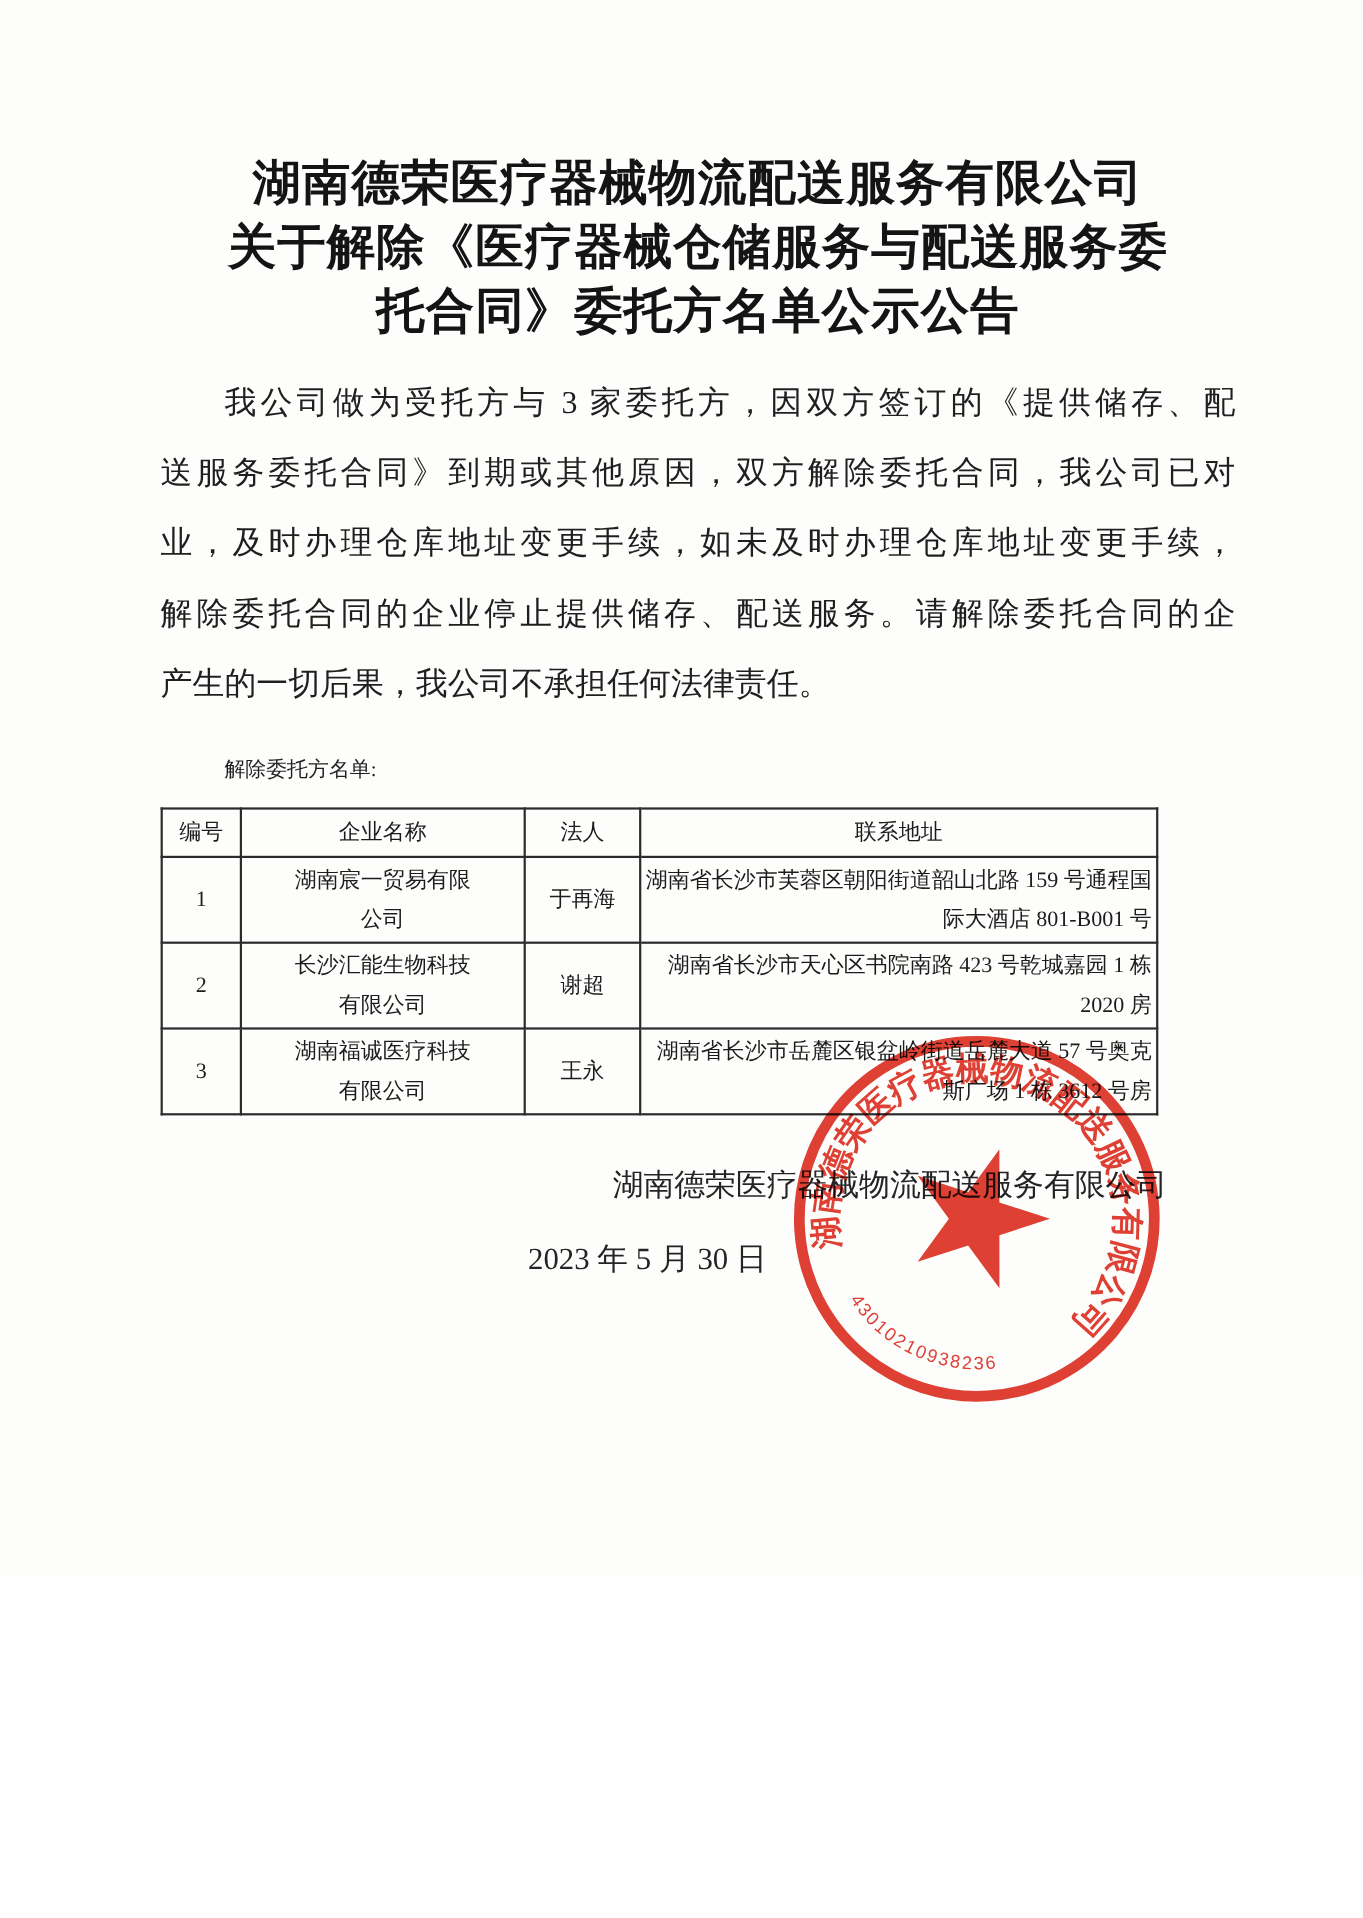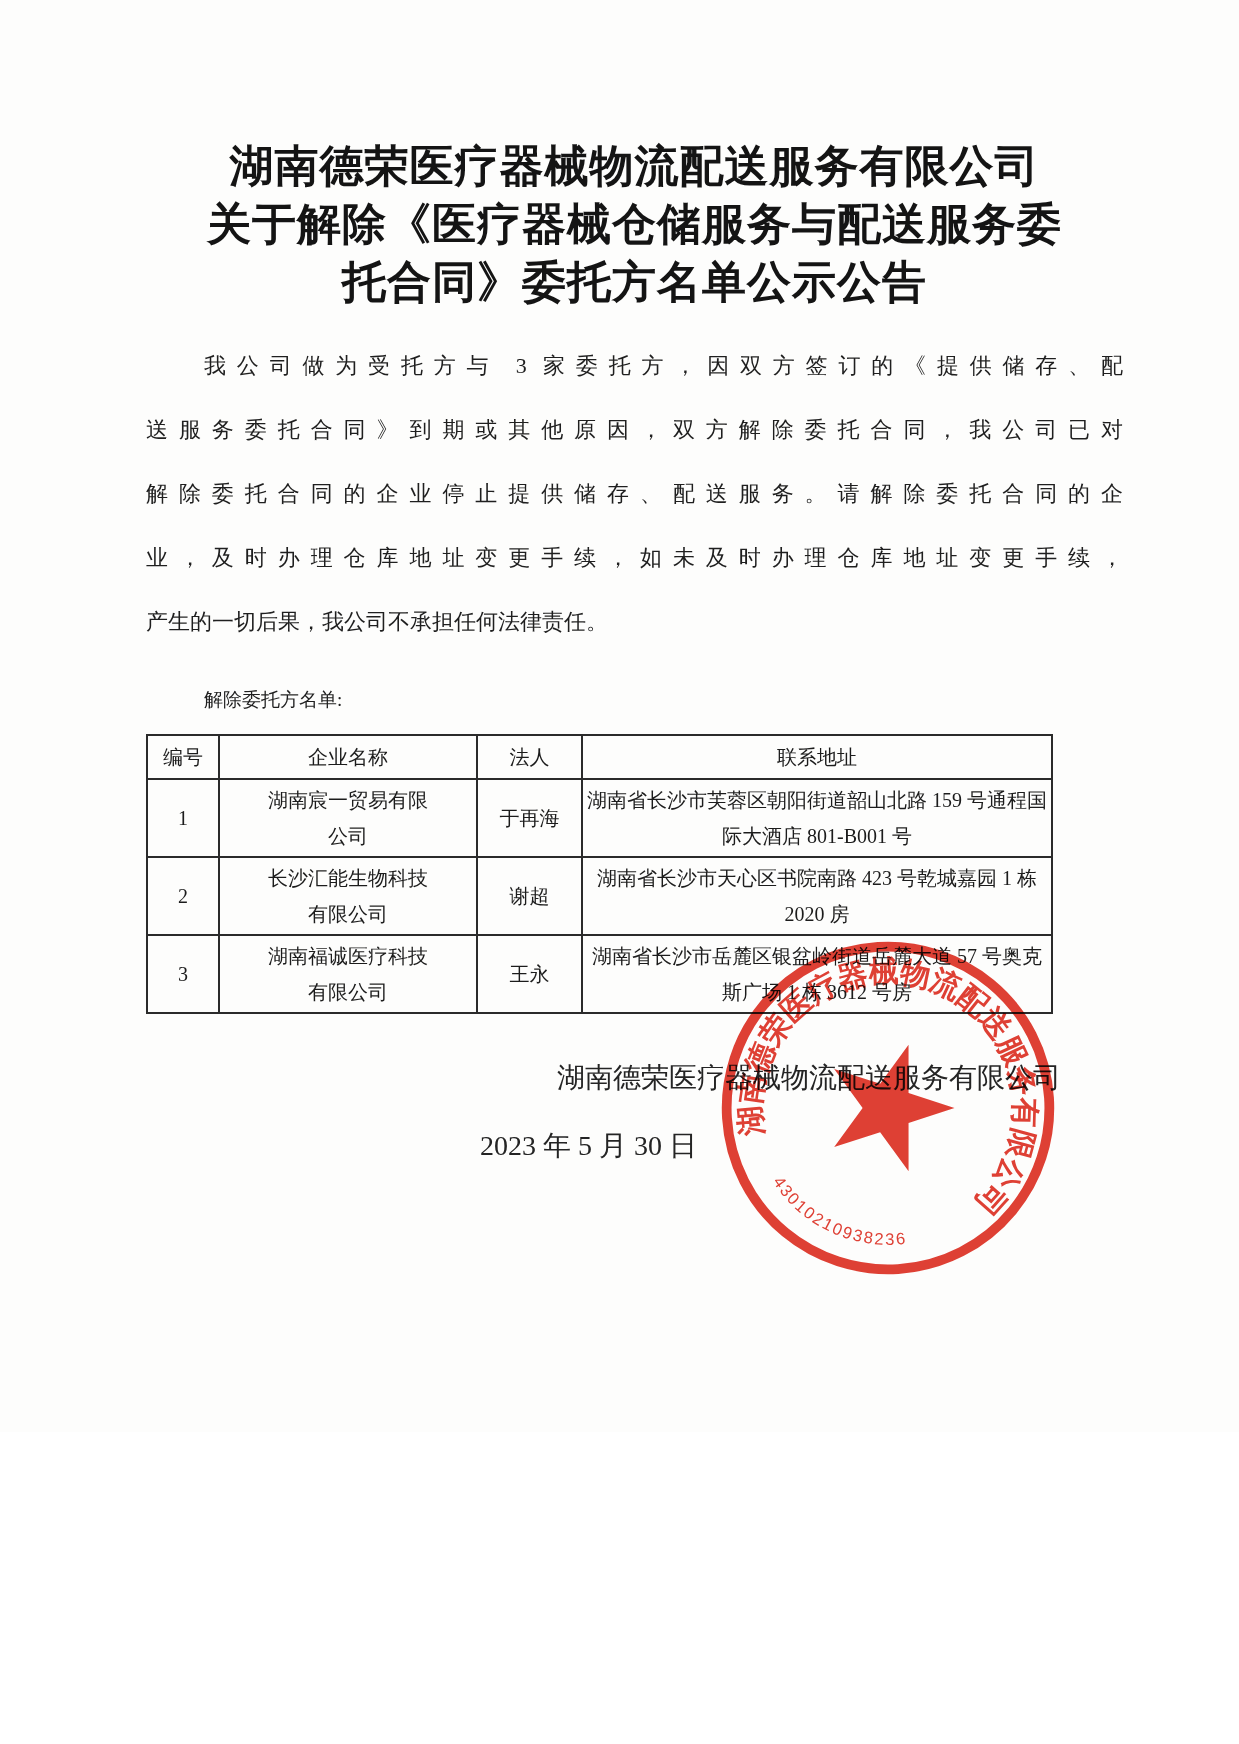--- a/index.html
+++ b/index.html
@@ -12,21 +12,21 @@
     font-family:"Liberation Serif","DejaVu Serif",serif;
     color:#1d1d1d;
     overflow:hidden;
   }
   .title-line {
     font-size:44px; font-weight:bold; text-align:center;
     line-height:58px; letter-spacing:1px; color:#141414;
   }
   .body-block { margin-top:22px; }
   .body-line {
-    font-size:22px; line-height:64px; height:64px;
+    font-size:29px; line-height:64px; height:64px;
     text-align:justify; text-align-last:justify;
     color:#1f1f1f; white-space:nowrap1;
   }
   .body-line.first { padding-left:58px; }
   .body-line.last { text-align-last:left; }
   .list-label {
     margin-top:26px; padding-left:58px;
     font-size:19px; line-height:40px; color:#1f1f1f;
   }
   table.delist {
@@ -40,21 +40,21 @@
     padding:2px 4px;
     line-height:36px;
   }
   table.delist th { height:38px; text-align:center; }
   col.c-no    { width:72px;  }
   col.c-comp  { width:258px; }
   col.c-legal { width:105px; }
   col.c-addr  { width:470px; }
   td.cell-no, td.cell-comp, td.cell-legal { text-align:center; vertical-align:middle; }
   td.cell-comp { white-space:pre-line; }
-  td.cell-addr { text-align:center; vertical-align:middle; padding:4px 10px;margin-left:44px; }
+  td.cell-addr { text-align:right; vertical-align:middle; padding:4px 10px;margin-left:44px; }
   tr.data-row { height:76px; }
   .sig-company {
     margin-top:46px; font-size:28px; line-height:36px;
     text-align:right; padding-right:62px; color:#242424;
   }
   .sig-date {
     margin-top:32px; font-size:28px; line-height:36px;
     text-align:center; padding-right:92px; color:#242424;
   }
   .stamp {
@@ -76,22 +76,22 @@
 
   <div>
     <div class="title-line">湖南德荣医疗器械物流配送服务有限公司</div>
     <div class="title-line">关于解除《医疗器械仓储服务与配送服务委</div>
     <div class="title-line">托合同》委托方名单公示公告</div>
   </div>
 
   <div class="body-block">
     <div class="body-line first">我公司做为受托方与 3 家委托方，因双方签订的《提供储存、配</div>
     <div class="body-line">送服务委托合同》到期或其他原因，双方解除委托合同，我公司已对</div>
+    <div class="body-line">业，及时办理仓库地址变更手续，如未及时办理仓库地址变更手续，</div>
     <div class="body-line">解除委托合同的企业停止提供储存、配送服务。请解除委托合同的企</div>
-    <div class="body-line">业，及时办理仓库地址变更手续，如未及时办理仓库地址变更手续，</div>
     <div class="body-line last">产生的一切后果，我公司不承担任何法律责任。</div>
   </div>
 
   <div class="list-label">解除委托方名单:</div>
 
   <table class="delist">
     <colgroup>
       <col class="c-no">
         <col class="c-comp">
         <col class="c-legal">

